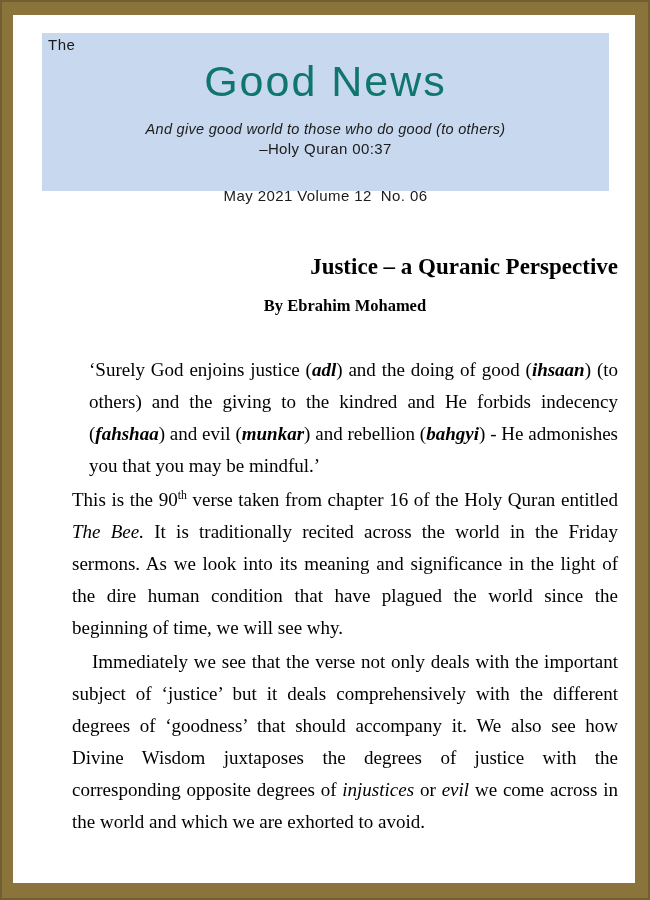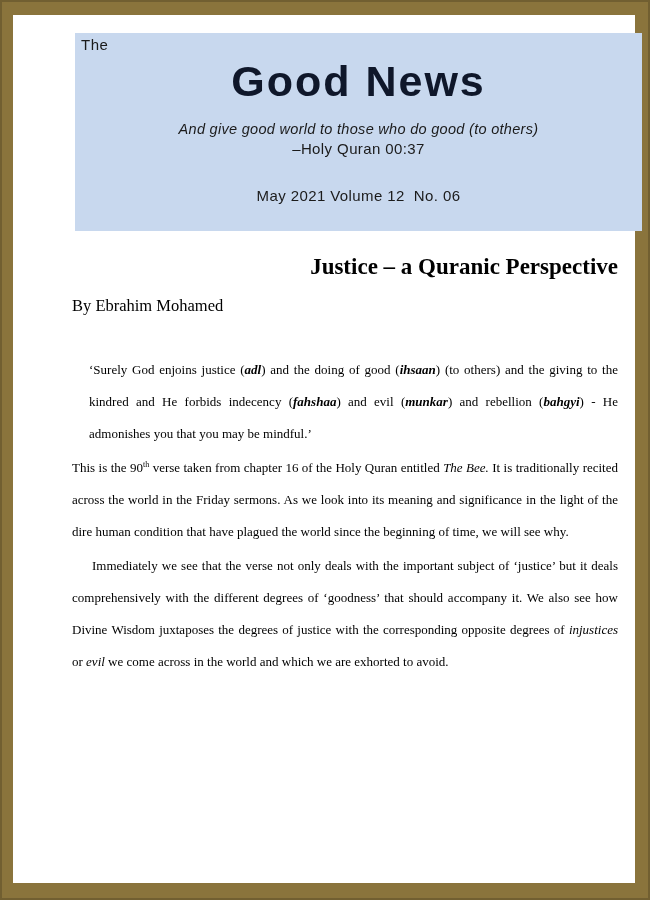--- a/index.html
+++ b/index.html
@@ -32,43 +32,42 @@
     bottom: 17px;
     background: #ffffff;
   }
 
   
   .masthead {
     position: absolute;
     left: 29px;
     top: 18px;
     width: 567px;
-    height: 198px;
+    height: 158px;
     background: var(--masthead-bg, #c8d8ee);
     text-align: center;
     color: #1b1b1b;
     font-family: "Liberation Sans", "DejaVu Sans", sans-serif;
-    margin-left: 33px;
   }
 
   .the-label {
     position: absolute;
     left: 6px;
     top: 3px;
     font-size: 15px;
     letter-spacing: 0.5px;
   }
 
   .mast-title {
     margin-top: 24px;
     font-size: 43px;
     line-height: 48px;
-    font-weight: 700;
+    font-weight: 400;
     letter-spacing: 2px;
-    color: #0f172a;
+    color: #0f766e;
   }
 
   .mast-tagline {
     margin-top: 14px;
     font-size: 14.5px;
     line-height: 20px;
     font-style: italic;
     letter-spacing: 0.3px;
   }
 
@@ -99,25 +98,26 @@
     font-size: 23px;
     line-height: 26px;
     font-weight: bold;
     text-align: right;
   }
 
   .article-byline {
     margin-top: 16px;
     font-size: 16.5px;
     line-height: 20px;
-    font-weight: normal;
+    font-weight: bold;
+    text-align: center;
   }
 
   .body-text {
-    font-size: 13px;
+    font-size: 19px;
     line-height: 32px;
     text-align: justify;
   }
 
   .quote-block {
     margin: 38px 0 0 17px;
   }
 
   .para {
     margin-top: 2px;

